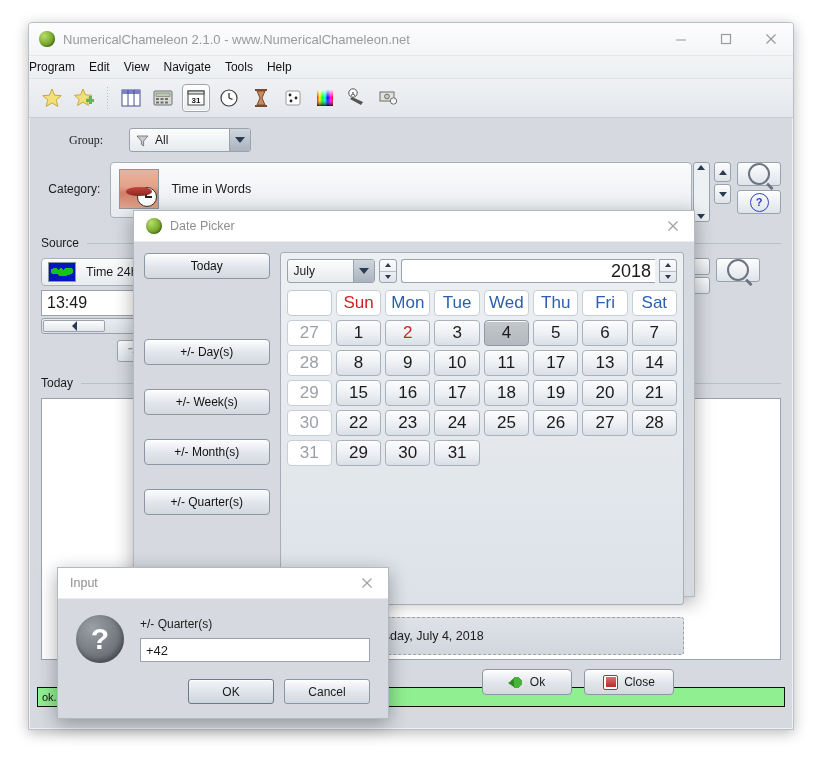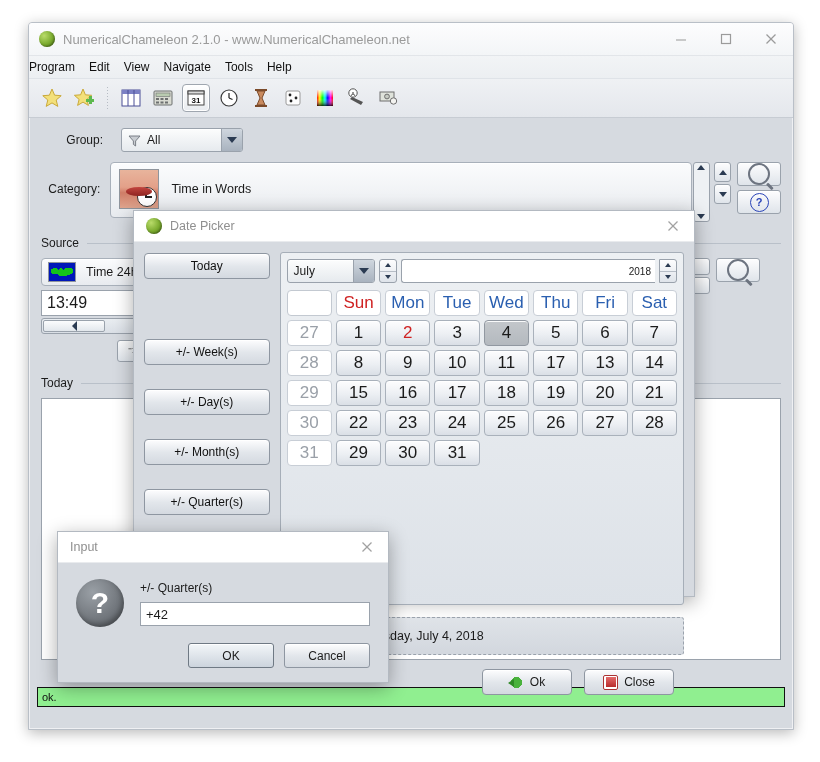--- a/index.html
+++ b/index.html
@@ -117,21 +117,21 @@
     font-size:12px;color:#111;box-shadow:0 1px 0 rgba(255,255,255,.9) inset;}
   .cal-panel{margin-left:10px;width:398px;border:1px solid #a6aeb8;border-radius:3px;
     background:linear-gradient(#edf0f3,#dde2e8);padding:6px;}
   .cal-head{display:flex;align-items:stretch;gap:4px;height:24px;margin-bottom:7px;}
   .mo-combo{width:86px;}
   .spin{width:16px;border:1px solid #9aa2ac;border-radius:3px;overflow:hidden;
     display:flex;flex-direction:column;background:linear-gradient(#fdfdfe,#dfe4ea);}
   .spin div{flex:1;display:flex;align-items:center;justify-content:center;}
   .spin div:first-child{border-bottom:1px solid #b6bdc6;}
   .yearbox{flex:1;border:1px solid #9aa2ac;border-right:none;border-radius:3px 0 0 3px;background:#fff;
-    display:flex;align-items:center;justify-content:flex-end;padding-right:4px;font-size:10px;}
+    display:flex;align-items:center;justify-content:flex-end;padding-right:4px;font-size:18px;}
   .cal-grid{display:grid;grid-template-columns:repeat(8,1fr);gap:4px;}
   .cell{height:24px;border:1px solid #a9b1bb;border-radius:4px;
     display:flex;align-items:center;justify-content:center;font-size:17px;color:#1b1b1b;
     background:linear-gradient(#fdfdfe,#eceff3 55%,#dadfe6);box-shadow:0 1px 0 rgba(255,255,255,.9) inset;}
   .cell.blank{background:#fff;border-color:#c3c9d1;}
   .cell.dow{background:#fff;border-color:#c8ced6;}
   .cell.dow.sun{color:#cf2222;}
   .cell.dow.oth{color:#2a5fb0;}
   .cell.wk{background:#fff;border-color:#c8ced6;color:#9aa0a8;}
   .cell.hol{color:#cf2222;}
@@ -148,21 +148,21 @@
   .ico-ok:before{content:"";position:absolute;inset:0;
     background:radial-gradient(circle at 50% 50%, #49b23c 0 55%, transparent 56%);}
   .ico-ok:after{content:"";position:absolute;left:-1px;top:3px;
     border-top:4px solid transparent;border-bottom:4px solid transparent;border-right:6px solid #2f8a27;}
   .ico-close{width:13px;height:13px;border:1px solid #a33;border-radius:2px;background:#fff;position:relative;}
   .ico-close:after{content:"";position:absolute;left:1.5px;top:1.5px;right:1.5px;bottom:1.5px;
     background:linear-gradient(#e46b6b,#b82c2c);}
   .wicon{font-family:"Liberation Serif", serif;font-size:13px;font-weight:bold;
     background:#fff;padding:0 2px;line-height:14px;}
   
-  #input-dialog{left:57px;top:531px;width:330px;height:150px;}
+  #input-dialog{left:57px;top:567px;width:330px;height:150px;}
   .in-body{padding:16px 18px 0 18px;display:flex;gap:16px;}
   .qmark{width:48px;height:48px;border-radius:50%;flex:none;
     background:radial-gradient(circle at 35% 28%, #9aa0a6 0%, #74797f 55%, #5a5f65 100%);
     color:#ffffff;font-size:30px;font-weight:bold;display:flex;align-items:center;justify-content:center;
     box-shadow:inset -2px -3px 5px rgba(0,0,0,.3);}
   .in-right{flex:1;padding-top:2px;}
   .in-label{font-size:12px;margin-bottom:7px;}
   .in-field{height:22px;border:1px solid #9aa2ac;background:#fff;display:flex;align-items:center;
     padding-left:5px;font-size:13px;}
   .in-foot{display:flex;justify-content:flex-end;gap:10px;padding:16px 18px 0 0;}
@@ -307,21 +307,21 @@
           <rect x="1" y="3" width="14" height="9" fill="#dfe3db" stroke="#6e6e6e"></rect>
           <circle cx="8" cy="7.5" r="2.4" fill="#c6cbc2" stroke="#6e6e6e"></circle>
           <circle cx="14.5" cy="12" r="3.2" fill="#f3f3f0" stroke="#6e6e6e"></circle>
         </svg>
     </div>
   </div>
 
   <div class="content">
 
     <div class="row" style="margin-bottom:10px;">
-      <div class="lbl" style="width:62px;text-align:right;margin-right:18px;">Group:</div>
+      <div class="lbl" style="width:62px;text-align:right;margin-right:26px;font-family:Liberation Serif, serif;">Group:</div>
       <div class="combo" style="width:120px;">
         <div class="val">
           <svg width="13" height="13" viewBox="0 0 13 13">
               <path d="M1 2 L12 2 L7.6 7 L7.6 12 L5.4 10.4 L5.4 7 Z" fill="#c9cdd2" stroke="#6f757d" stroke-width=".9"></path>
             </svg>
           <span>All</span>
         </div>
         <div class="arrow">
             <i class="tri-d"></i>
           </div>
@@ -431,24 +431,24 @@
     </div>
   </div>
 
   <div class="dp-body">
     <div class="dp-left">
       <div class="jbtn">
           <span>Today</span>
         </div>
       <div style="height:12px;"></div>
       <div class="jbtn">
+          <span>+/- Day(s)</span>
+        </div>
+      <div class="jbtn">
           <span>+/- Week(s)</span>
-        </div>
-      <div class="jbtn">
-          <span>+/- Day(s)</span>
         </div>
       <div class="jbtn">
           <span>+/- Month(s)</span>
         </div>
       <div class="jbtn">
           <span>+/- Quarter(s)</span>
         </div>
       <div style="height:16px;"></div>
       <div class="jbtn">
         <span class="wicon">W</span>

